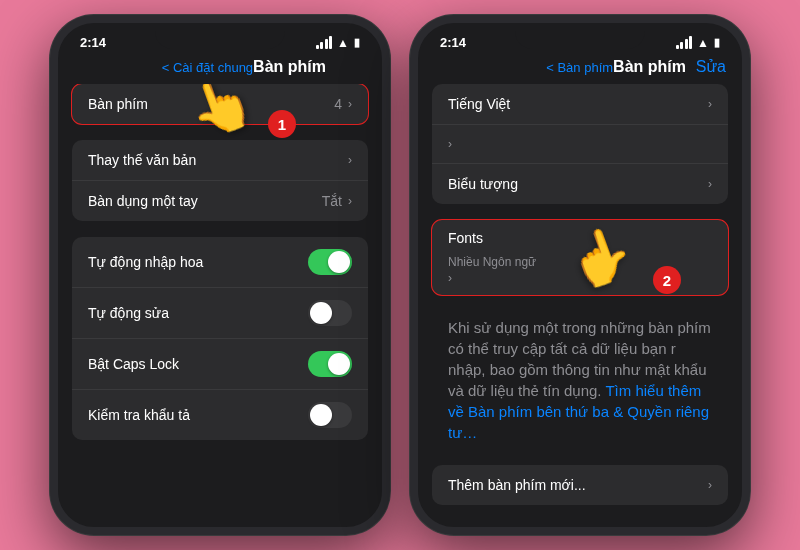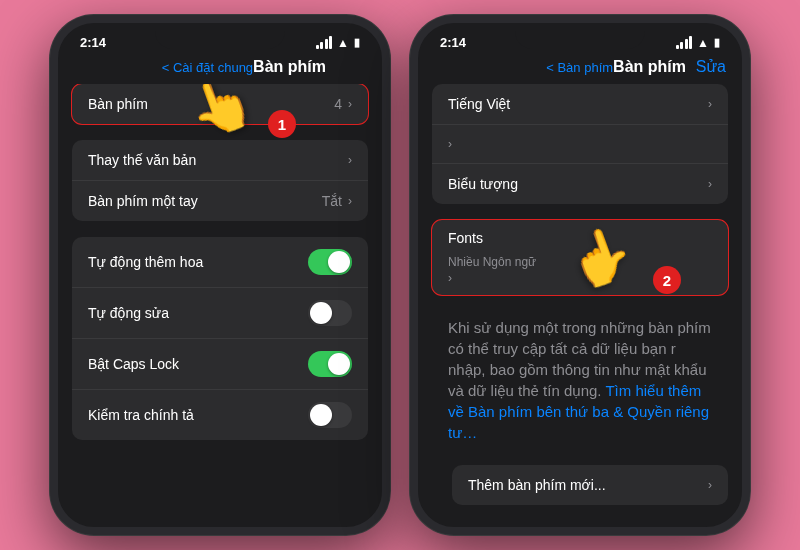--- a/index.html
+++ b/index.html
@@ -267,43 +267,43 @@
     </div>
 
     <div class="list-section">
       <div class="list-item">
         <span>Thay thế văn bản</span>
         <div class="list-item-right">
           <span class="chevron">›</span>
         </div>
       </div>
       <div class="list-item">
-        <span>Bàn phím một tay</span>
+        <span>Bàn dụng một tay</span>
         <div class="list-item-right">
           <span>Tắt</span>
           <span class="chevron">›</span>
         </div>
       </div>
     </div>
 
     <div class="list-section">
       <div class="list-item">
-        <span>Tự động thêm hoa</span>
+        <span>Tự động nhập hoa</span>
         <div class="toggle on"></div>
       </div>
       <div class="list-item">
         <span>Tự động sửa</span>
         <div class="toggle off"></div>
       </div>
       <div class="list-item">
         <span>Bật Caps Lock</span>
         <div class="toggle on"></div>
       </div>
       <div class="list-item">
-        <span>Kiểm tra chính tả</span>
+        <span>Kiểm tra khẩu tả</span>
         <div class="toggle off"></div>
       </div>
     </div>
   </div>
 </div>
 
 <div class="phone">
 
   <div class="status-bar">
     <span>2:14</span>
@@ -363,20 +363,20 @@
     </div>
 
     <div class="list-section">
       <p class="info-text">
         Khi sử dụng một trong những bàn phím có thể truy cập tất cả dữ liệu bạn r nhập, bao gồm thông tin như mật khẩu và dữ liệu thẻ tín dụng.
         <a href="#">Tìm hiểu thêm về Bàn phím bên thứ ba &amp; Quyền riêng tư…</a>
       </p>
     </div>
 
     <div class="list-section">
-      <div class="list-item" style="border-radius:10px; border-bottom:none;margin-left:20px;">
+      <div class="list-item" style="border-radius:10px; border-bottom:none;">
         <span>Thêm bàn phím mới...</span>
         <span class="chevron">›</span>
       </div>
     </div>
 
   </div>
 </div>
 
 </body></html>

